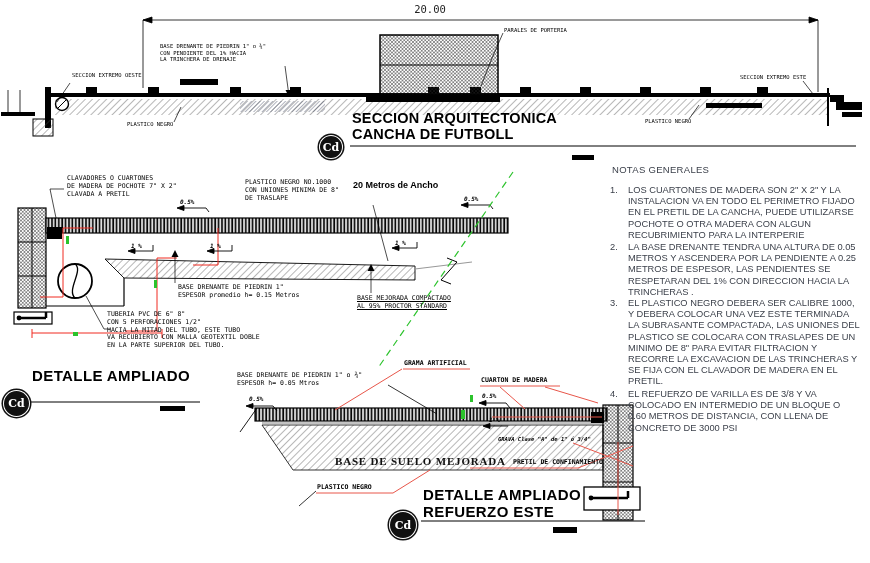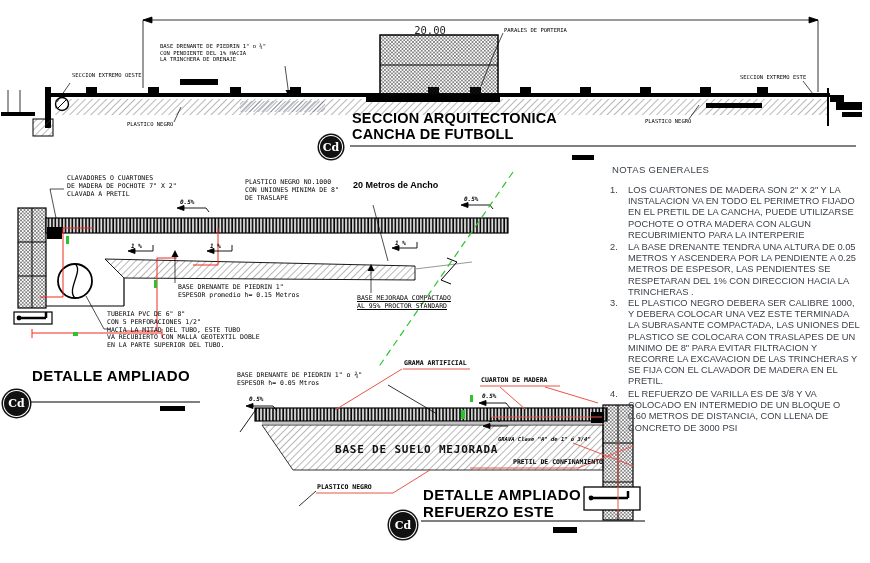--- a/index.html
+++ b/index.html
@@ -8,21 +8,21 @@
   #draw{position:absolute;left:0;top:0;}
   .lbl{position:absolute;color:#000;white-space:pre-line;}
   .cad{font:6.5px/7.8px "DejaVu Sans Mono",monospace;letter-spacing:0;}
   .cad-sm{font:5.5px/6.6px "DejaVu Sans Mono",monospace;}
   .right{text-align:left;}
   .slope{font:italic bold 6px "DejaVu Sans Mono",monospace;}
   .redlbl{font:bold 6.5px/7px "DejaVu Sans Mono",monospace;}
   .t-main{font:bold 14.5px/16px "Liberation Sans",sans-serif;letter-spacing:0.2px;}
   .t-det{font:bold 15px/17px "Liberation Sans",sans-serif;letter-spacing:0.4px;}
   .subtitle{font:bold 9px "Liberation Sans",sans-serif;margin-top:31px;}
-  .dim-lbl{font:10.5px "DejaVu Sans Mono",monospace;color:#222;margin-top:21px;}
+  .dim-lbl{font:10.5px "DejaVu Sans Mono",monospace;color:#222;}
   .notes-head{font:9.5px "Liberation Sans",sans-serif;color:#3c414b;letter-spacing:0.3px;}
   .note-num,.note-text{font:9.3px/11.2px "Liberation Sans",sans-serif;color:#3c414b;}
   .note-text{white-space:pre-line;}
   .suelo-lbl{font:bold 11px "DejaVu Sans Mono",monospace;letter-spacing:0.8px;color:#111;}
   .grava-lbl{font:italic bold 5.5px "DejaVu Sans Mono",monospace;}
   .logo{position:absolute;border-radius:50%;background:#111;color:#fff;
         display:flex;align-items:center;justify-content:center;
         font:bold 11px "DejaVu Serif",serif;box-shadow:inset 0 0 0 1px #fff, 0 0 0 1.5px #111;}
 </style>
 </head>
@@ -294,21 +294,21 @@
     <span>Cd</span>
   </div>
 
   <div class="lbl cad right" style="left:237px;top:372px;width:150px;">BASE DRENANTE DE PIEDRIN 1" o ¾"
 ESPESOR h= 0.05 Mtros</div>
   <div class="lbl redlbl" style="left:404px;top:360px;">GRAMA ARTIFICIAL</div>
   <div class="lbl redlbl" style="left:481px;top:377px;">CUARTON DE MADERA</div>
   <div class="lbl slope" style="left:249px;top:395px;">0.5%</div>
   <div class="lbl slope" style="left:482px;top:392px;">0.5%</div>
   <div class="lbl slope" style="left:489px;top:416px;">1 %</div>
-  <div class="lbl suelo-lbl" style="left:335px;top:443px;">BASE DE SUELO MEJORADA</div>
+  <div class="lbl suelo-lbl" style="left:335px;top:455px;font-family:Liberation Serif, serif;">BASE DE SUELO MEJORADA</div>
   <div class="lbl grava-lbl" style="left:498px;top:436px;">GRAVA Clase "A" de 1" ó 3/4"</div>
   <div class="lbl redlbl" style="left:470px;top:459px;margin-left:43px;">PRETIL DE CONFINAMIENTO</div>
   <div class="lbl redlbl" style="left:317px;top:484px;">PLASTICO NEGRO</div>
   <div class="lbl t-det" style="left:423px;top:486px;">DETALLE AMPLIADO</div>
   <div class="lbl t-det" style="left:423px;top:503px;">REFUERZO ESTE</div>
   <div class="logo" style="left:389px;top:511px;width:28px;height:28px;">
     <span>Cd</span>
   </div>
 
   <div>

